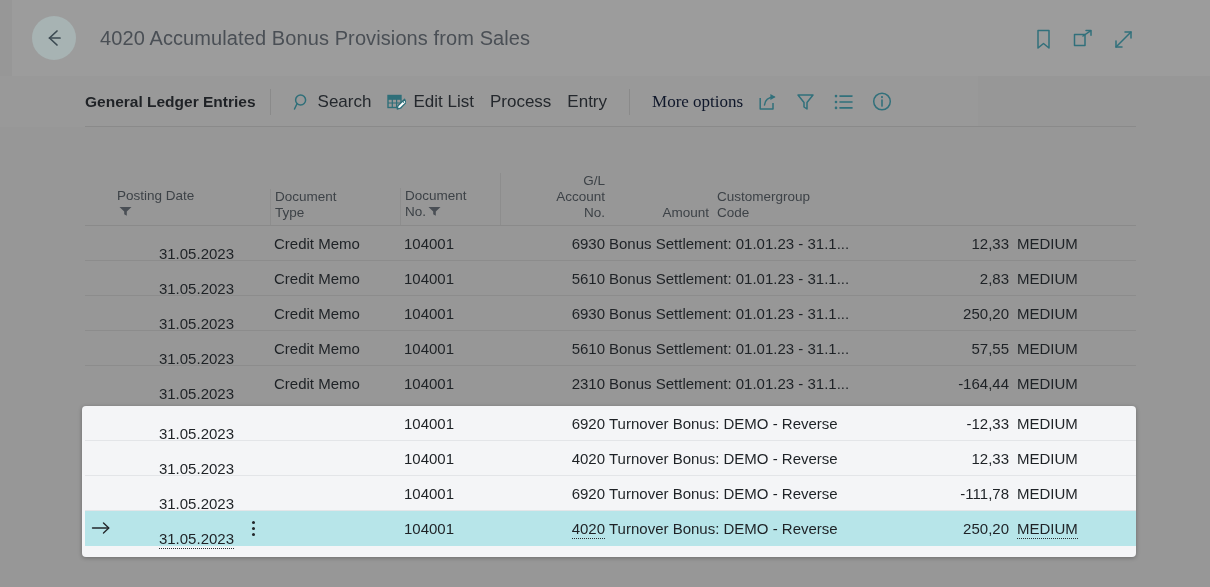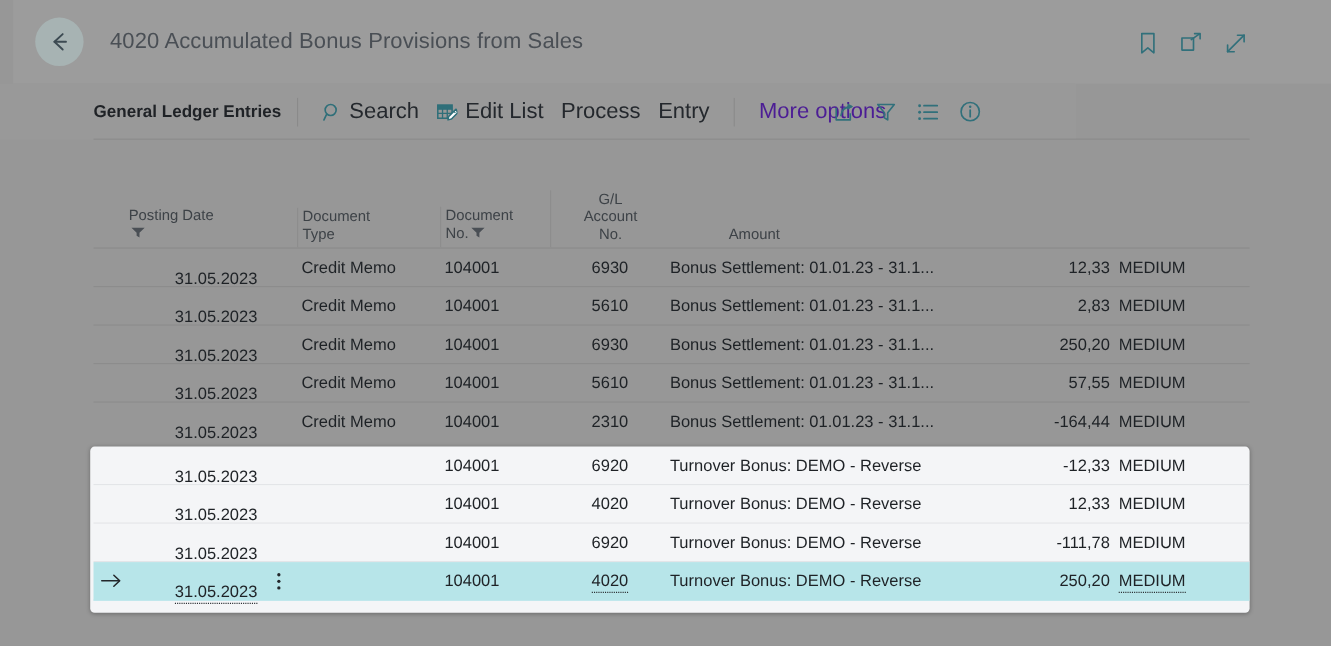--- a/index.html
+++ b/index.html
@@ -49,24 +49,24 @@
     background: #8a8a8a;
   }
   .cmd-heading {
     margin-left: 85px;
     font-size: 15.5px; font-weight: bold; color: #1f2226;
     white-space: nowrap;
   }
   .vdiv { width: 1px; height: 26px; background: #8a8a8a; margin: 0 14px; flex:none; }
   .cmd-item {
     display: flex; align-items: center; gap: 7px;
-    font-size: 20px; color: #24282d;
+    font-size: 17px; color: #24282d;
     padding: 4px 8px; cursor: pointer; white-space: nowrap;
   }
-  .cmd-item.muted { color: #4c1d95; }
+  .cmd-item.muted { color: #0f172a; font-family: Liberation Serif, serif; }
   .cmd-icon { display:flex; align-items:center; justify-content:center; flex:none; }
   .cmd-right {
     position: absolute; right: 86px; top: 50%; transform: translateY(-50%);
     display: flex; align-items: center; gap: 17px;
   }
   .cmd-right .ticon { width: 21px; height: 21px; }
 
   
   .table { position: absolute; left: 85px; top: 148px; width: 1051px; }
 
@@ -78,21 +78,21 @@
     border-bottom: 1px solid #8a8a8a;
   }
   .hdr .cell { padding-bottom: 4px; line-height: 16px; }
 
   
   .c-arrow   { width: 32px; flex:none; display:flex; align-items:center; justify-content:center; }
   .c-date    { width: 120px; flex:none; text-align: right; padding-right: 3px; margin-top: 20px; }
   .c-dots    { width: 33px; flex:none; display:flex; align-items:center; justify-content:center; }
   .c-doctype { width: 130px; flex:none; text-align: left; padding-left: 4px; }
   .c-docno   { width: 100px; flex:none; text-align: left; padding-left: 4px;}
-  .c-glacc   { width: 105px; flex:none; text-align: center; padding-left: 4px;}
+  .c-glacc   { width: 105px; flex:none; text-align: right; padding-left: 4px;}
   .c-desc    { width: 300px; flex:none; text-align: left; padding-left: 4px;}
   .c-amount  { width: 108px; flex:none; text-align: right; padding-right: 4px; }
   .c-cgroup  { width: 120px; flex:none; text-align: left; padding-left: 4px; }
 
   .hdr .c-doctype, .hdr .c-docno, .hdr .c-glacc { border-left: 1px solid #8d8d8d; }
   .hdr .c-desc { border-left: 1px solid #8d8d8d; }
 
   .filter-ico { display:inline-block; vertical-align: -1px; margin-left: 2px;}
 
   .grey-rows .row {
@@ -265,20 +265,24 @@
             </svg>
         </span>
       </div>
       <div class="cell c-glacc">
         <span>G/L</span><br>
         <span>Account</span><br>
         <span>No.</span>
       </div>
       <div class="cell c-amount">
         <span>Amount</span>
+      </div>
+      <div class="cell c-cgroup">
+        <span>Customergroup</span><br>
+        <span>Code</span>
       </div>
     </div>
 
     <div class="grey-rows">
       <div class="row">
         <div class="cell c-arrow"></div>
         <div class="cell c-date">31.05.2023</div>
         <div class="cell c-dots"></div>
         <div class="cell c-doctype">Credit Memo</div>
         <div class="cell c-docno">104001</div>

